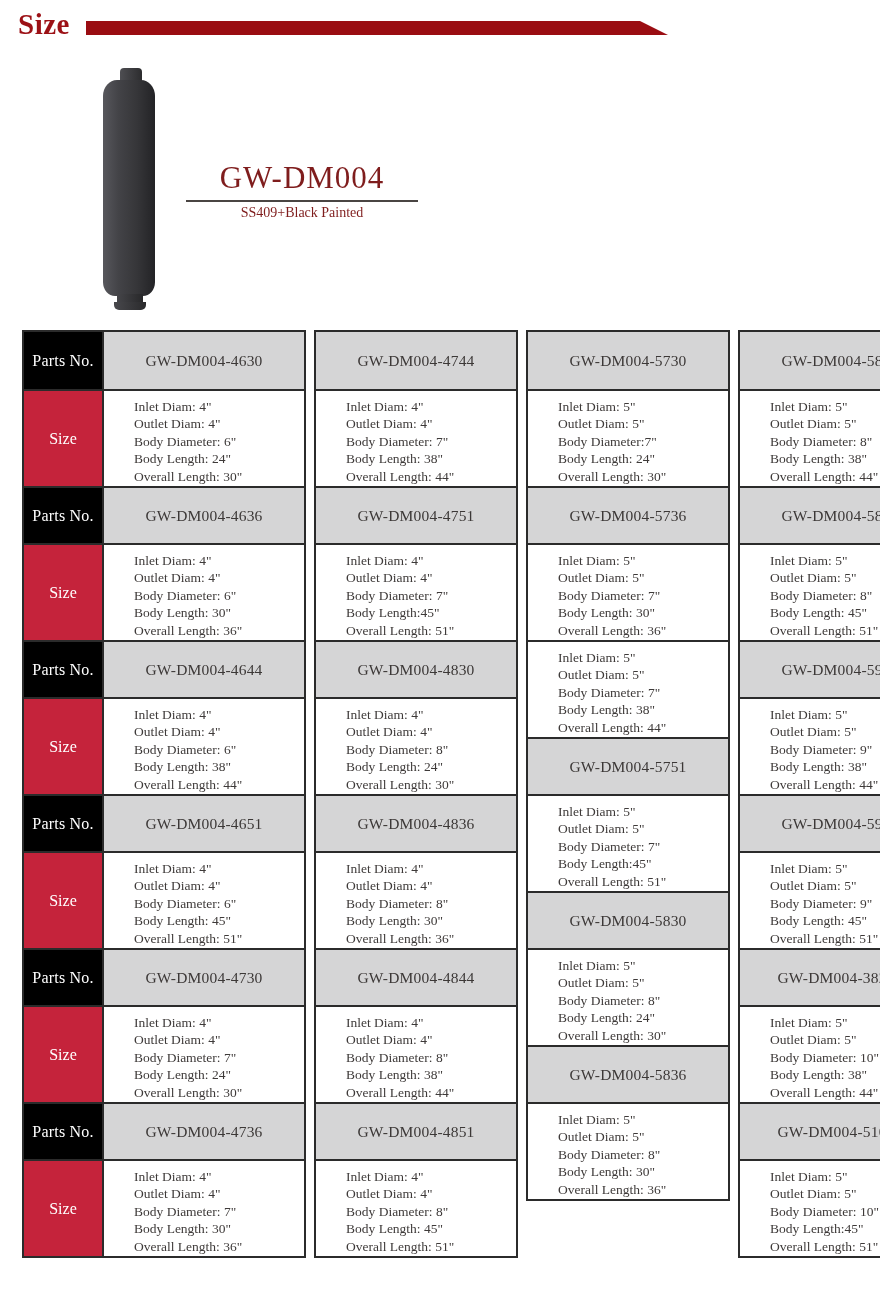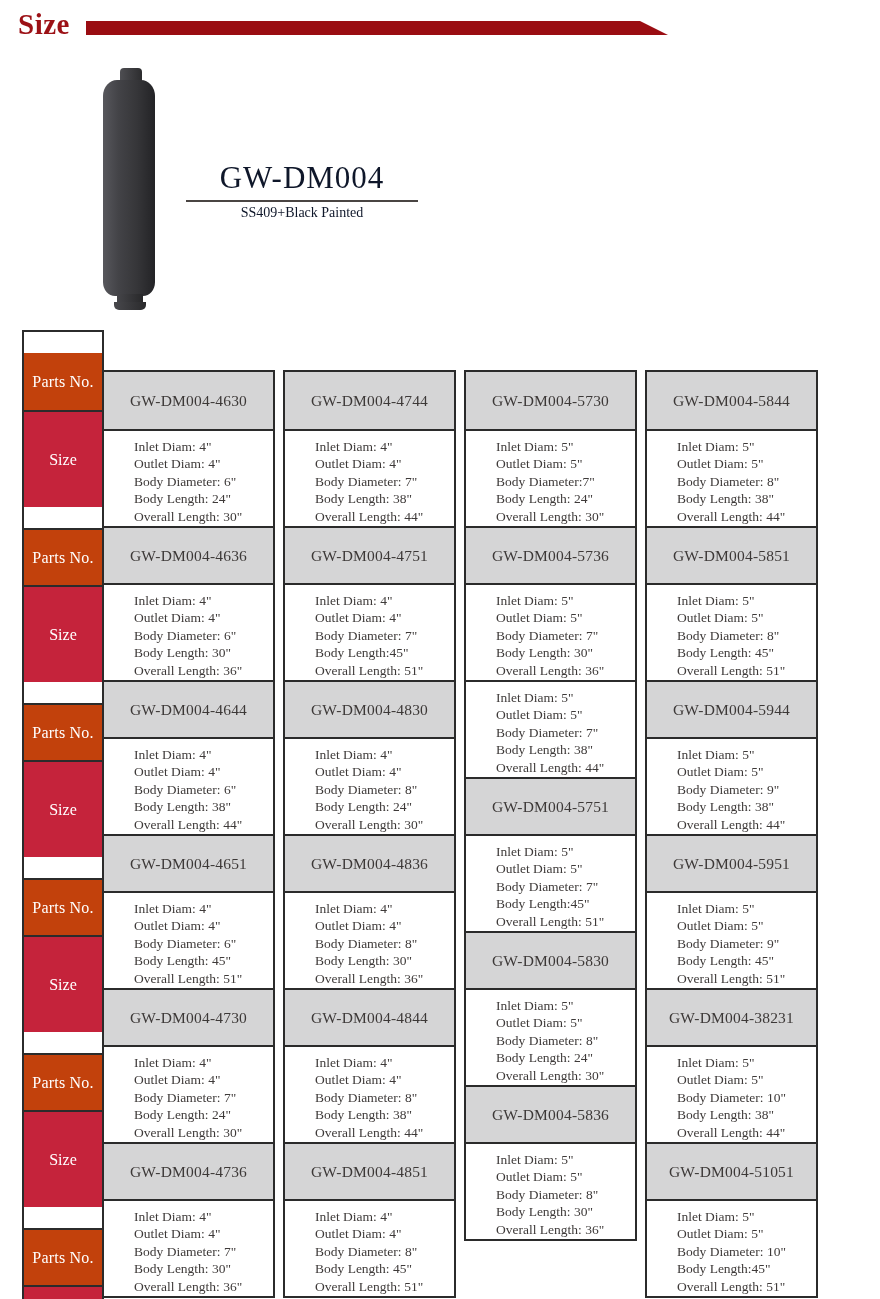--- a/index.html
+++ b/index.html
@@ -18,38 +18,38 @@
            background:linear-gradient(90deg,#4e4e52,#2c2c2e);border-radius:4px 4px 0 0;}
   .muf-body{position:absolute;left:0;top:12px;width:52px;height:216px;
             background:linear-gradient(90deg,#57575c 0%,#434347 30%,#363639 65%,#232326 100%);
             border-radius:14px 14px 12px 12px / 16px 16px 14px 14px;}
   .muf-bottom{position:absolute;left:14px;top:226px;width:26px;height:10px;
               background:linear-gradient(90deg,#454549,#28282a);}
   .muf-flange{position:absolute;left:11px;top:234px;width:32px;height:8px;
               background:linear-gradient(90deg,#48484c,#2a2a2c);border-radius:0 0 5px 5px;}
 
   
-  .titleblock{position:absolute;left:186px;top:160px;width:232px;text-align:center;color:#0f172a;}
+  .titleblock{position:absolute;left:186px;top:160px;width:232px;text-align:center;color:#7f1d1d;}
   .prod-name{font-size:31px;letter-spacing:1px;}
   .rule{height:0;border-top:2px solid#4a4543;margin:4px 0 3px;}
   .prod-material{font-size:14px;}
 
   
   .spec-table{position:absolute;left:22px;top:330px;display:flex;align-items:flex-start;}
   .tcol{border:2px solid #2b2b2b;background:#fff;box-sizing:border-box;}
   .labelcol{width:82px;}
-  .datacol{width:173px;margin-left:8px;margin-top:40px;}
+  .datacol{width:204px;margin-left:8px;}
   .datacol.first{margin-left:-2px;}
   .cell{box-sizing:border-box;border-top:2px solid #2b2b2b;}
   .cell:first-child{border-top:none;}
   .pcell{height:57px;display:flex;align-items:center;justify-content:center;
          background:#d5d5d6;color:#3c3837;font-size:15.5px;letter-spacing:0.2px;}
   .scell{height:97px;background:#fff;padding:7px 4px 0 30px;color:#3e3a39;
          font-size:13.5px;line-height:17.4px;}
-  .labelcol .pcell{background:#c2410c;color:#ffffff;font-size:16px;margin-top:21px;}
+  .labelcol .pcell{background:#000000;color:#ffffff;font-size:16px;}
   .labelcol .scell{background:#c5233b;color:#ffffff;display:flex;align-items:center;
                    justify-content:center;font-size:16px;padding:0;}
 </style>
 </head>
 <body>
 
 <div class="page">
 
   <div class="size-title">Size</div>
   <div class="banner"></div>

